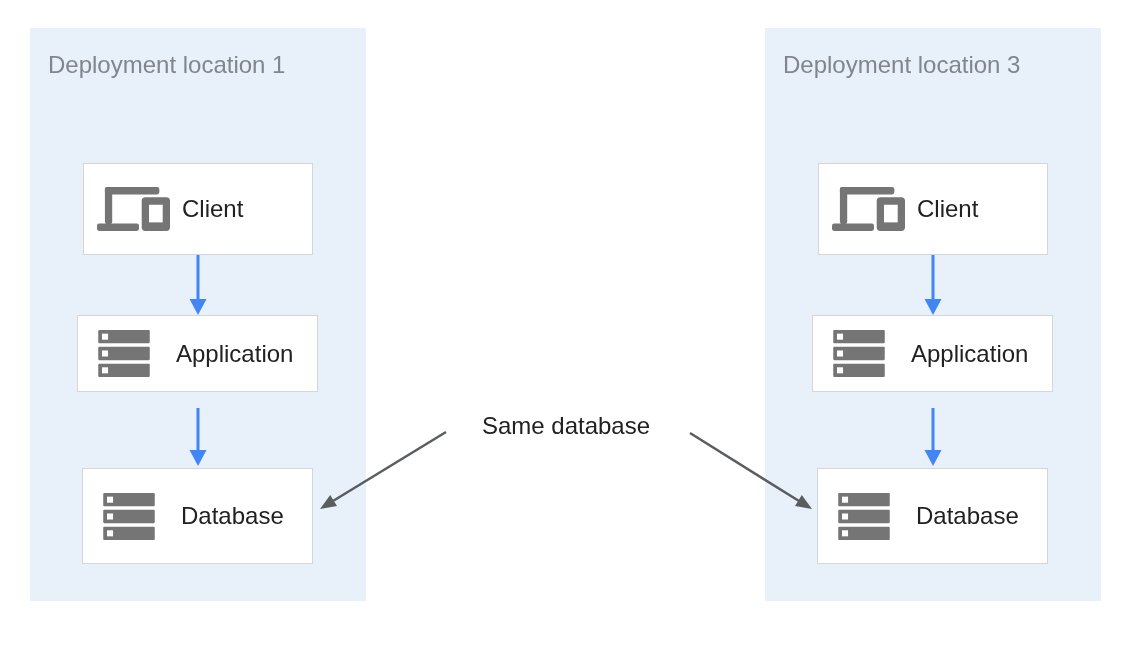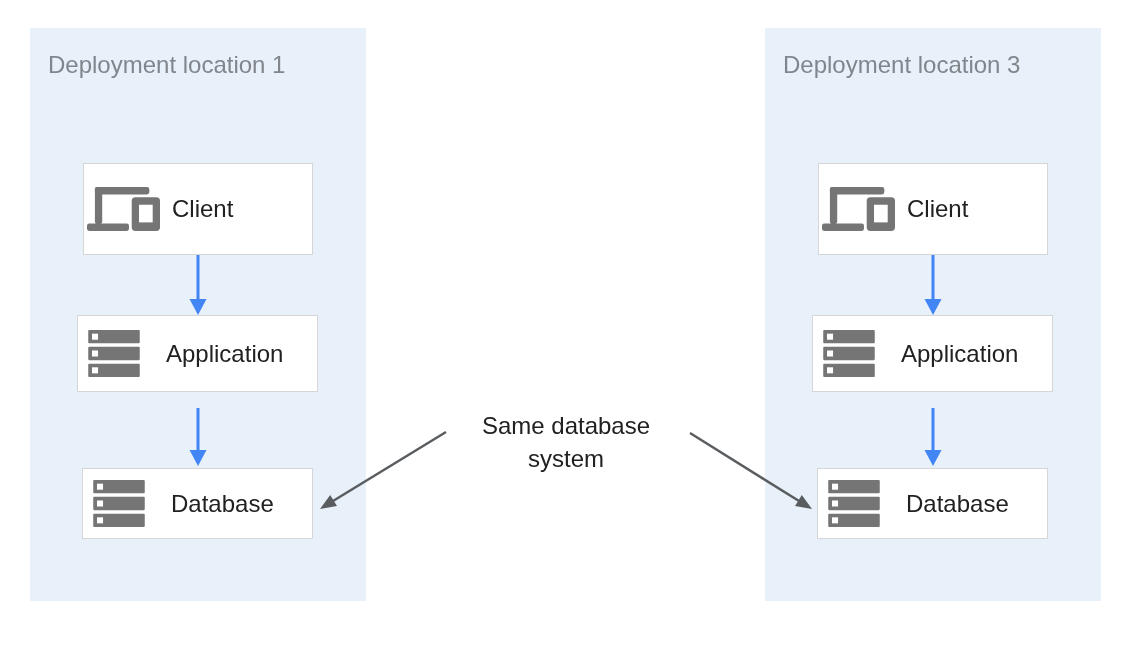--- a/index.html
+++ b/index.html
@@ -41,31 +41,31 @@
     line-height: 30px;
     color: var(--panel-title);
     white-space: nowrap;
   }
   .node {
     position: absolute;
     display: flex;
     align-items: center;
     background: var(--box-bg);
     border: 1px solid var(--box-border);
-    padding-left: 3px;
+    padding-left: 13px;
   }
   .node .icon-wrap {
     flex: none;
     width: 85px;
     display: flex;
     align-items: center;
   }
   .node-client      { left: 53px; top: 135px; width: 230px; height: 92px; }
   .node-application { left: 47px; top: 287px; width: 241px; height: 77px; }
-  .node-database    { left: 52px; top: 440px; width: 231px; height: 71px; }
+  .node-database    { left: 52px; top: 440px; width: 231px; height: 96px; }
   .node-label {
     font-size: 24px;
     color: var(--label-text);
     white-space: nowrap;
   }
   .server-svg { margin-left: 7px; }
   .arrows-layer {
     position: absolute;
     left: 0; top: 0;
     width: 1132px;
@@ -175,21 +175,20 @@
         <svg class="server-svg" width="52" height="47" viewBox="0 0 24 21.8">
             <use href="#sym-server"></use>
           </svg>
       </span>
       <span class="node-label">Database</span>
     </div>
   </div>
 
   <div class="annotation">
     <div>Same database</div>
-    <div>system</div>
   </div>
 
   <svg class="arrows-layer">
 
     <g>
       <line class="blue-line" x1="198" y1="255" x2="198" y2="301"></line>
       <polygon class="blue-head" points="189.5,299 206.5,299 198,315"></polygon>
     </g>
 
     <g>

